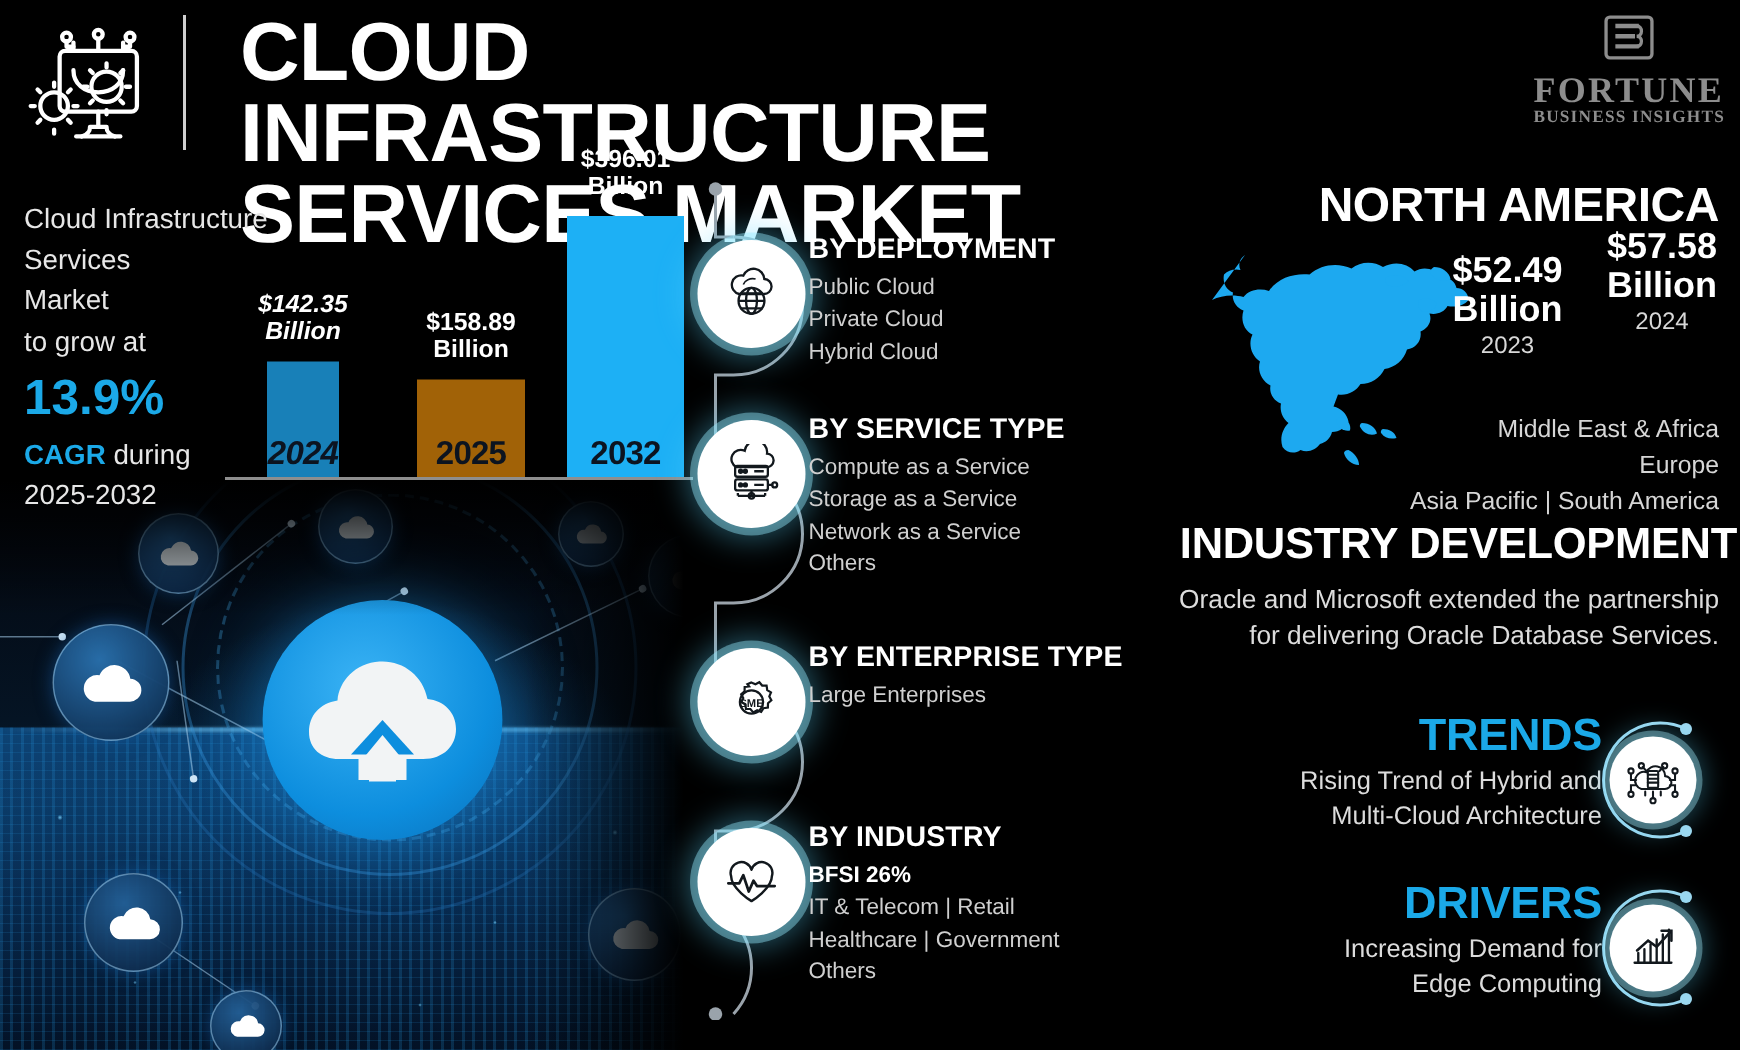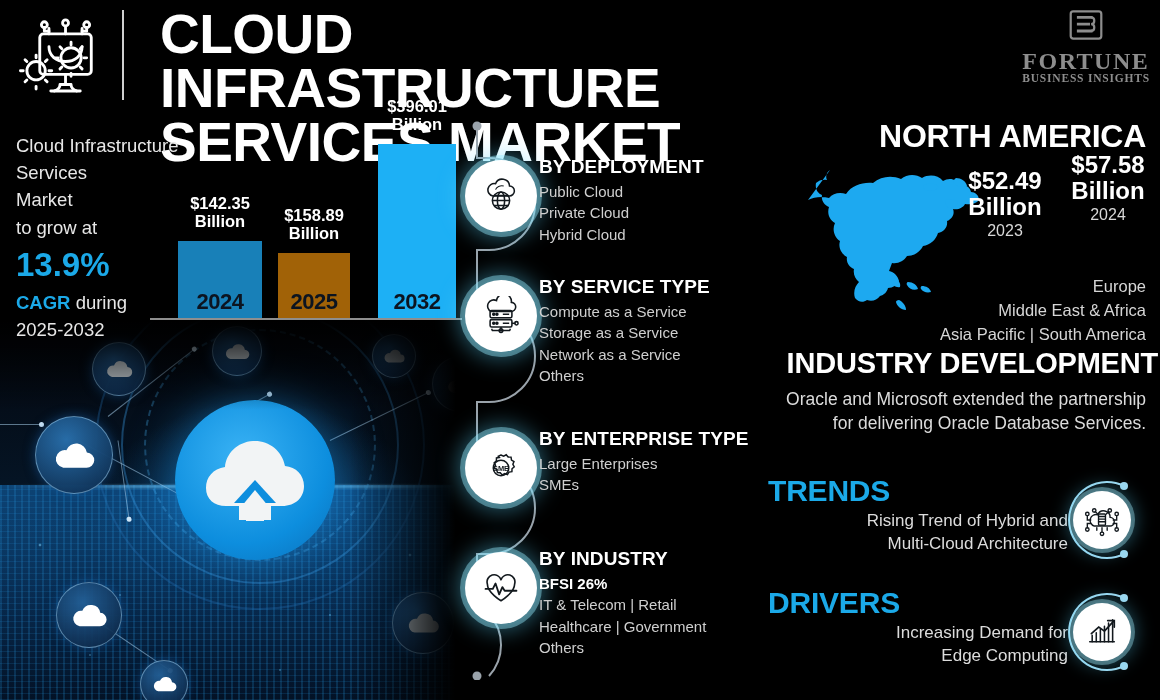--- a/index.html
+++ b/index.html
@@ -127,21 +127,21 @@
   .na-fig { position:absolute; text-align:center; }
   .na-fig .v { font-size:24px; font-weight:bold; line-height:1.08; }
   .na-fig .y { font-size:16px; color:#d8d8d8; margin-top:2px; }
   .na-regions { position:absolute; right:14px; top:275px; width:300px; text-align:right;
     font-size:16.5px; line-height:1.44; color:#d6d6d6; }
   .ind-title { position:absolute; right:2px; top:347px; font-size:29px; font-weight:bold; letter-spacing:-.2px; }
   .ind-body { position:absolute; right:14px; top:388px; width:380px; text-align:right;
     font-size:17.5px; line-height:1.35; color:#dcdcdc; }
 
   .kicker { position:absolute; }
-  .kicker .ktitle { font-size:30px; font-weight:bold; color:#1ba9e8; letter-spacing:-.2px; text-align:left; }
+  .kicker .ktitle { font-size:30px; font-weight:bold; color:#1ba9e8; letter-spacing:-.2px; text-align:right; }
   .kicker .ktext { font-size:17px; line-height:1.35; color:#dcdcdc; text-align:right; margin-top:2px; }
   .kicker .kic {
     position:absolute; width:58px; height:58px; border-radius:50%; background:#fff;
     display:flex; align-items:center; justify-content:center;
     box-shadow: 0 0 0 4px rgba(165,240,255,.38), 0 0 18px 5px rgba(90,215,255,.35);
   }
   .kic-arc { position:absolute; width:84px; height:84px; }
 </style>
 </head>
 <body>
@@ -267,21 +267,21 @@
     <div>to grow at</div>
     <div class="big">13.9%</div>
     <div><span class="hl">CAGR</span>
          <span>during</span></div>
     <div>2025-2032</div>
   </div>
 
   <div class="chart">
     <div class="axis"></div>
     <div id="bars">
-        <div class="bar-wrap" style="left: 28px; width: 84px;">
+        <div class="bar-wrap" style="left: 28px; width: 48px; font-style: italic;">
           <div class="bar" style="height:77px;background:#1880b8;">
             <span class="bar-lbl">$142.35<br>Billion</span>
             <span class="yr">2024</span>
           </div>
         </div>
         <div class="bar-wrap" style="left: 128px; width: 72px;">
           <div class="bar" style="height:65px;background:#a16207;">
             <span class="bar-lbl">$158.89<br>Billion</span>
             <span class="yr">2025</span>
           </div>
@@ -352,21 +352,20 @@
         <div class="seg-ic">
           <svg viewBox="0 0 44 44" width="40" height="40" fill="none" stroke="#12181d" stroke-width="1.7">
             <path d="M22 5l3.2 1.3 3-1.6 2.2 2.6 3.4.1.5 3.4 2.9 1.8-1.3 3.1 1.6 3-2.6 2.2-.1 3.4-3.4.5-1.8 2.9-3.1-1.3-3 1.6-2.2-2.6-3.4-.1-.5-3.4-2.9-1.8 1.3-3.1-1.6-3 2.6-2.2.1-3.4 3.4-.5L19 6.3z" transform="translate(0,3) scale(0.95) translate(1,0)"></path>
             <circle cx="22" cy="22" r="8.5"></circle>
             <text x="22" y="25.6" font-family="Liberation Sans, sans-serif" font-size="8.2" font-weight="bold" fill="#12181d" stroke="none" text-anchor="middle">SME</text>
           </svg>
         </div>
         <div class="seg-txt">
           <h3>BY ENTERPRISE TYPE</h3>
           <p>Large Enterprises</p>
-          <p>SMEs</p>
         </div>
       </div>
       <div class="seg" style="top: 552px;">
         <div class="seg-ic">
           <svg viewBox="0 0 44 44" width="40" height="40" fill="none" stroke="#12181d" stroke-width="1.8" stroke-linecap="round" stroke-linejoin="round">
             <path d="M22 36S7 27 7 17.5A7.5 7.5 0 0 1 22 13a7.5 7.5 0 0 1 15 4.5C37 27 22 36 22 36z"></path>
             <path d="M5 23h8l3-6 4 12 3.5-8 2.5 4h13" stroke-width="2"></path>
           </svg>
         </div>
         <div class="seg-txt">
@@ -399,22 +398,22 @@
         <div class="v">$52.49<br>Billion</div>
         <div class="y">2023</div>
       </div>
       <div class="na-fig" style="left: 1058px; top: 152px; width: 100px;">
         <div class="v">$57.58<br>Billion</div>
         <div class="y">2024</div>
       </div>
     </div>
 
   <div class="na-regions">
+    <div>Middle East &amp; Africa</div>
     <div>Europe</div>
-    <div>Middle East &amp; Africa</div>
     <div>Asia Pacific  |  South America</div>
   </div>
 
   <div class="ind-title">INDUSTRY DEVELOPMENT</div>
   <div class="ind-body">
     <div>Oracle and Microsoft extended the partnership</div>
     <div>for delivering Oracle Database Services.</div>
   </div>
 
   <div class="kicker" style="right:92px; top:474px; width:300px;">

